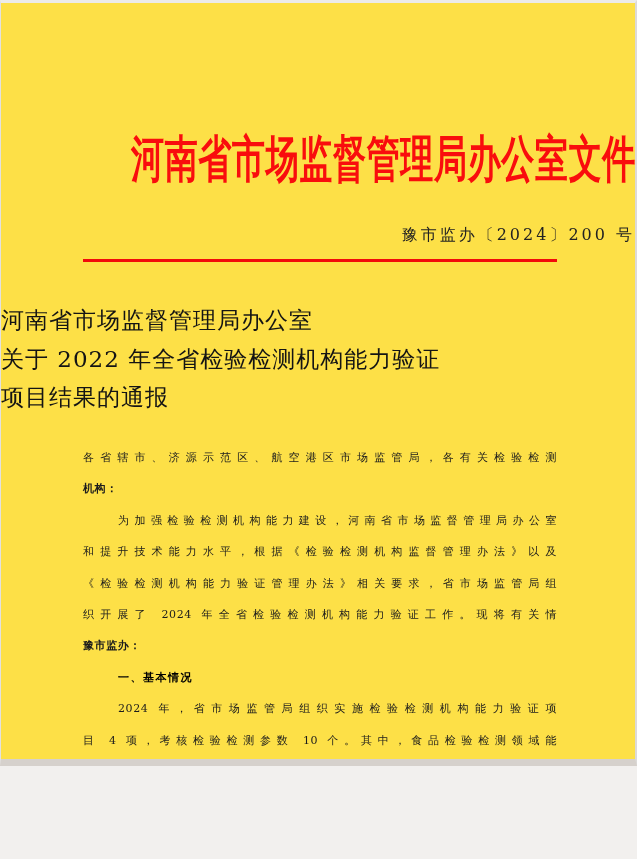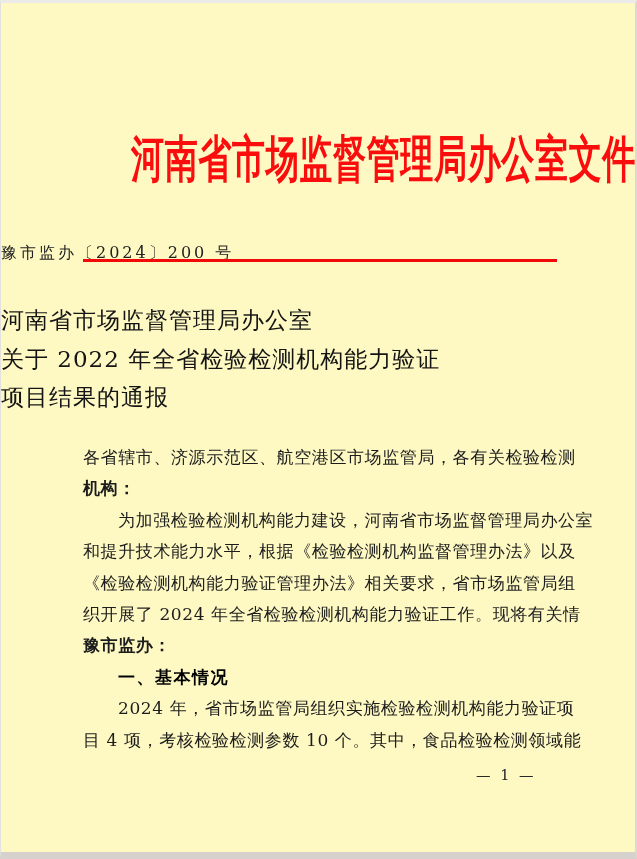--- a/index.html
+++ b/index.html
@@ -4,23 +4,23 @@
 <style>
   html, body {
     margin: 0;
     padding: 0;
     background: #f2f0ee;
     font-family: "DejaVu Serif", "Liberation Serif", serif;
   }
   .canvas {
     position: relative;
     width: 637px;
-    height: 859px;
+    height: 766px;
     box-sizing: border-box;
-    background: #fef9c3;
+    background: #fde047;
     border-top: 3px solid #ecebea;
     border-left: 1px solid #e3e1e0;
     border-right: 2px solid #dcdad8;
     border-bottom: 7px solid #d6d1cc;
     overflow: hidden;
     color: #1c1c1c;
   }
 
   
   .red-header {
@@ -42,26 +42,25 @@
     transform-origin: center;
     white-space: nowrap;
   }
 
   
   .doc-number {
     position: absolute;
     top: 219px;
     left: 0;
     width: 100%;
-    text-align: left;
+    text-align: right;
     font-size: 16px;
     letter-spacing: 3px;
     line-height: 26px;
     color: #222;
-    margin-top: 18px;
   }
 
   
   .red-line {
     position: absolute;
     top: 256px;
     left: 82px;
     width: 474px;
     height: 3px;
     background: #f20a0a;
@@ -78,21 +77,21 @@
     letter-spacing: 1px;
     color: #141414;
   }
 
   
   .body-text {
     position: absolute;
     top: 439px;
     left: 82px;
     width: 474px;
-    font-size: 17px;
+    font-size: 11px;
     line-height: 31.4px;
     letter-spacing: 0.6px;
     color: #1c1c1c;
   }
   .line {
     text-align: justify;
     text-align-last: justify;
     white-space: nowrap;
   }
   .line.end {

